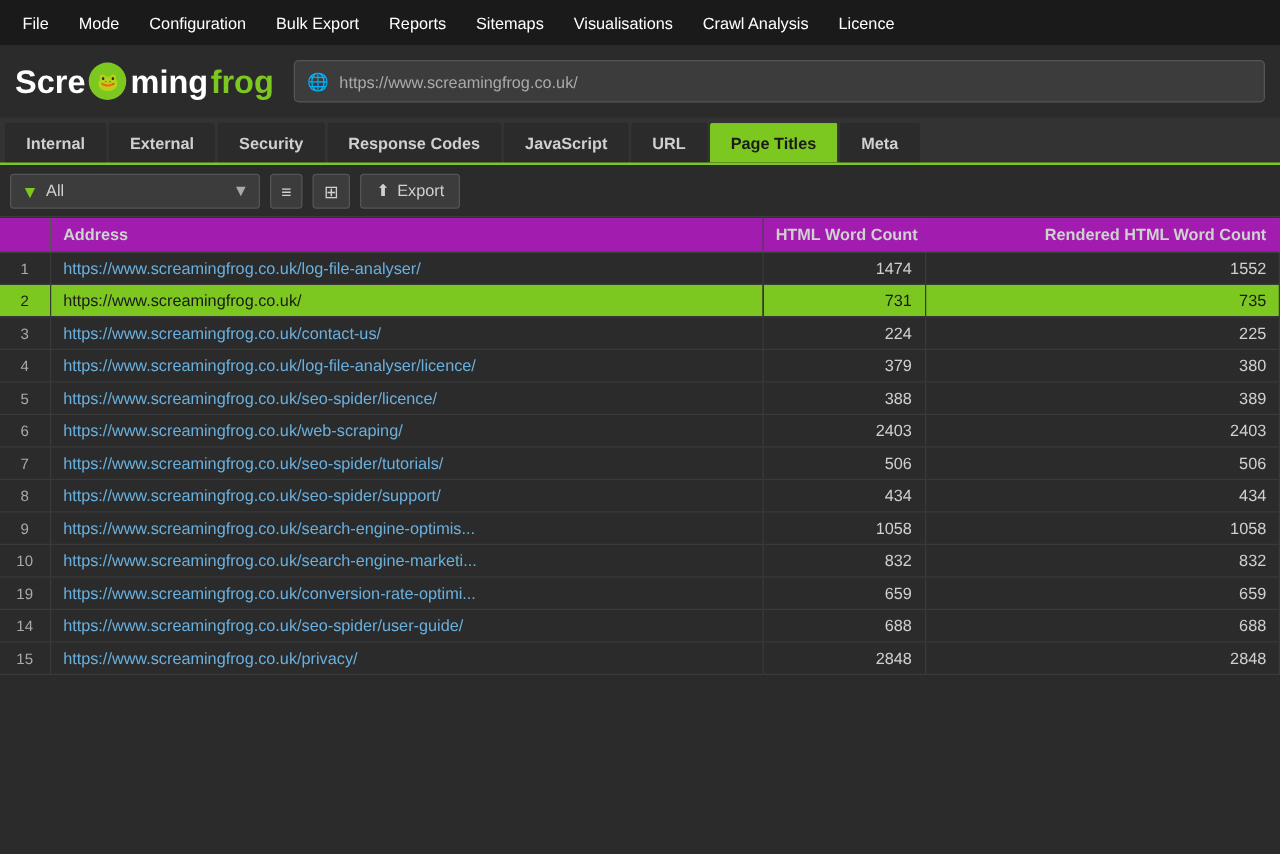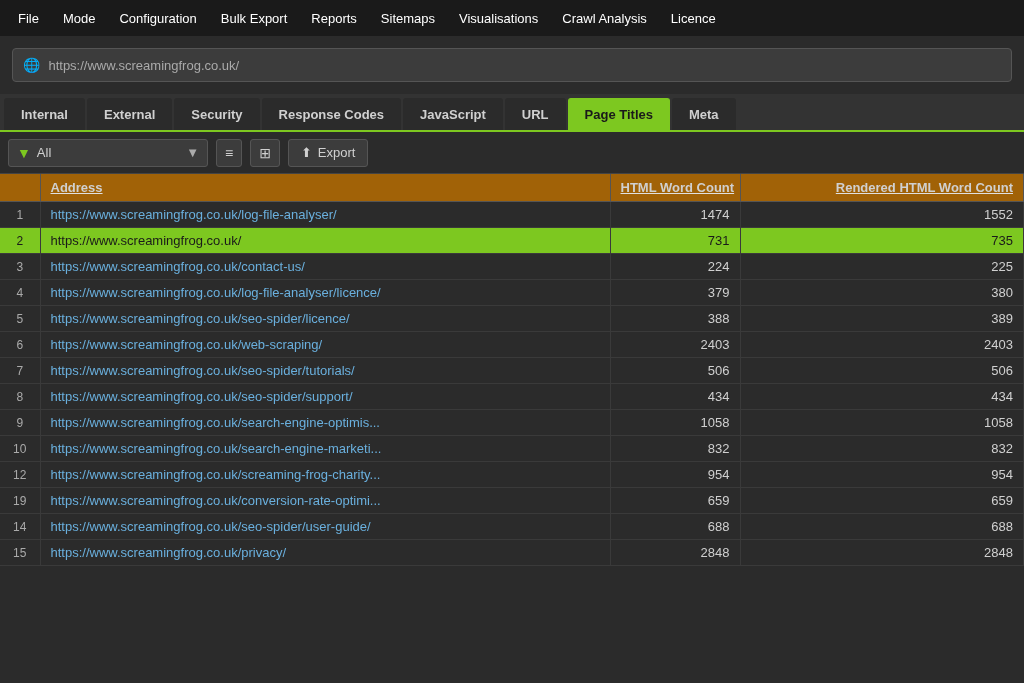--- a/index.html
+++ b/index.html
@@ -146,25 +146,24 @@
       overflow: auto;
       flex: 1;
       background: #2b2b2b;
     }
     table {
       width: 100%;
       border-collapse: collapse;
       table-layout: fixed;
     }
     thead tr {
-      background: #a16207;
+      background: #a21caf;
       position: sticky;
       top: 0;
       z-index: 10;
-      text-decoration: underline;
     }
     thead th {
       padding: 6px 10px;
       text-align: left;
       color: #d0d0d0;
       font-weight: bold;
       font-size: 13px;
       border-right: 1px solid #555;
       border-bottom: 1px solid #555;
       white-space: nowrap;
@@ -207,20 +206,26 @@
   <span class="menu-item">Configuration</span>
   <span class="menu-item">Bulk Export</span>
   <span class="menu-item">Reports</span>
   <span class="menu-item">Sitemaps</span>
   <span class="menu-item">Visualisations</span>
   <span class="menu-item">Crawl Analysis</span>
   <span class="menu-item">Licence</span>
 </div>
 
 <div class="header-bar">
+  <div class="logo">
+    <span class="logo-text-screa">Scre</span>
+    <div class="logo-frog">🐸</div>
+    <span class="logo-text-ming">ming</span>
+    <span class="logo-text-frog">frog</span>
+  </div>
   <div class="url-bar">
     <span class="url-bar-icon">🌐</span>
     <span class="url-text">https://www.screamingfrog.co.uk/</span>
   </div>
 </div>
 
 <div class="tabs-bar">
   <div class="tab">Internal</div>
   <div class="tab">External</div>
   <div class="tab">Security</div>
@@ -315,26 +320,20 @@
             <td>1058</td>
             <td>1058</td>
           </tr>
           <tr>
             <td>10</td>
             <td class="url-cell">https://www.screamingfrog.co.uk/search-engine-marketi...</td>
             <td>832</td>
             <td>832</td>
           </tr>
           <tr>
-            <td>12</td>
-            <td class="url-cell">https://www.screamingfrog.co.uk/screaming-frog-charity...</td>
-            <td>954</td>
-            <td>954</td>
-          </tr>
-          <tr>
             <td>19</td>
             <td class="url-cell">https://www.screamingfrog.co.uk/conversion-rate-optimi...</td>
             <td>659</td>
             <td>659</td>
           </tr>
           <tr>
             <td>14</td>
             <td class="url-cell">https://www.screamingfrog.co.uk/seo-spider/user-guide/</td>
             <td>688</td>
             <td>688</td>

